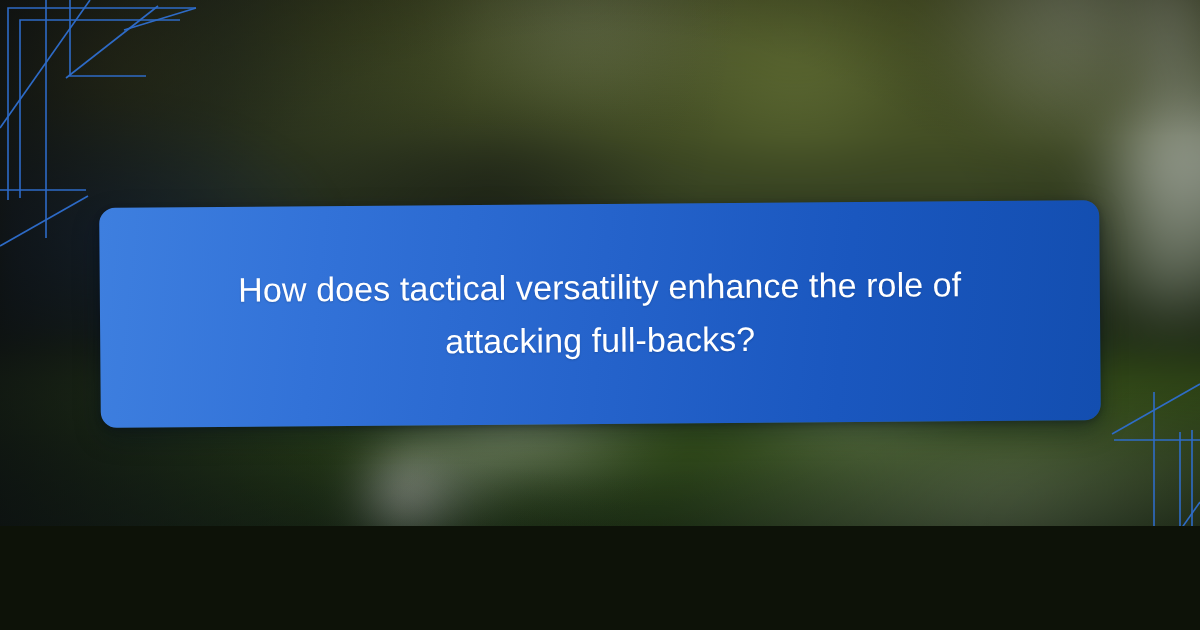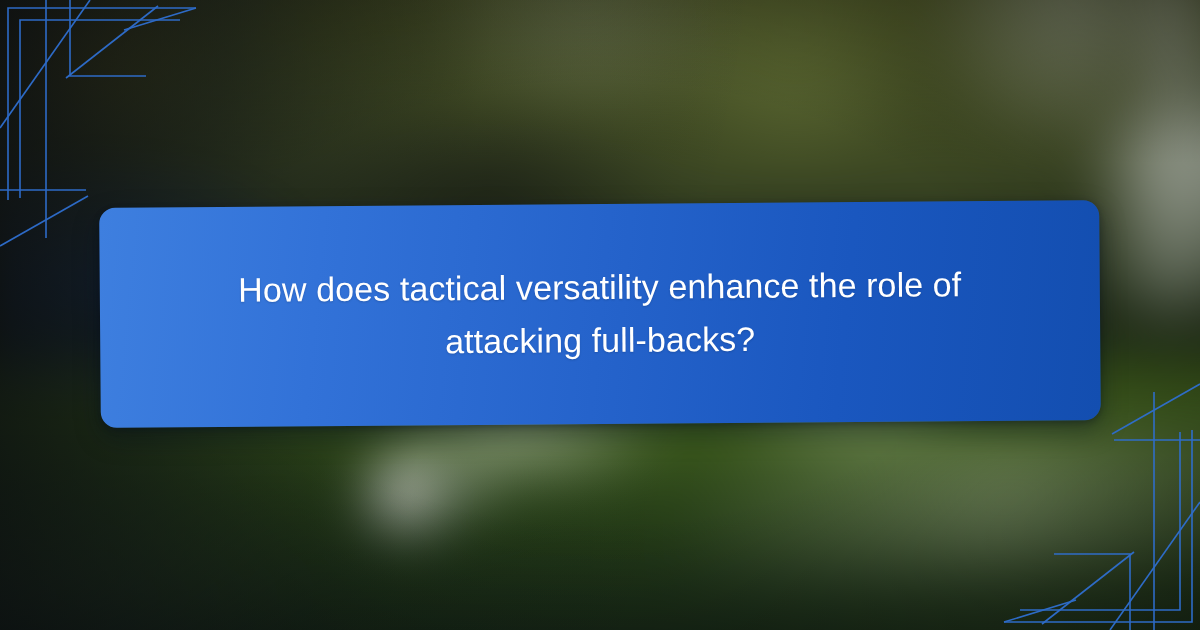--- a/index.html
+++ b/index.html
@@ -5,21 +5,21 @@
   * { margin:0; padding:0; box-sizing:border-box; }
   html, body {
     width:1200px; height:630px;
     overflow:hidden;
     background:#0d1208;
     font-family:"Liberation Sans", sans-serif;
   }
 
   #stage {
     position:relative;
-    width:1200px; height:630px;
+    width:1200px; height:526px;
     overflow:hidden;
   }
 
   
   .bg-photo {
     position:absolute;
     left:-60px; top:-60px;
     width:1320px; height:750px;
     filter:blur(26px) saturate(1.05);
     transform:scale(1.06);

